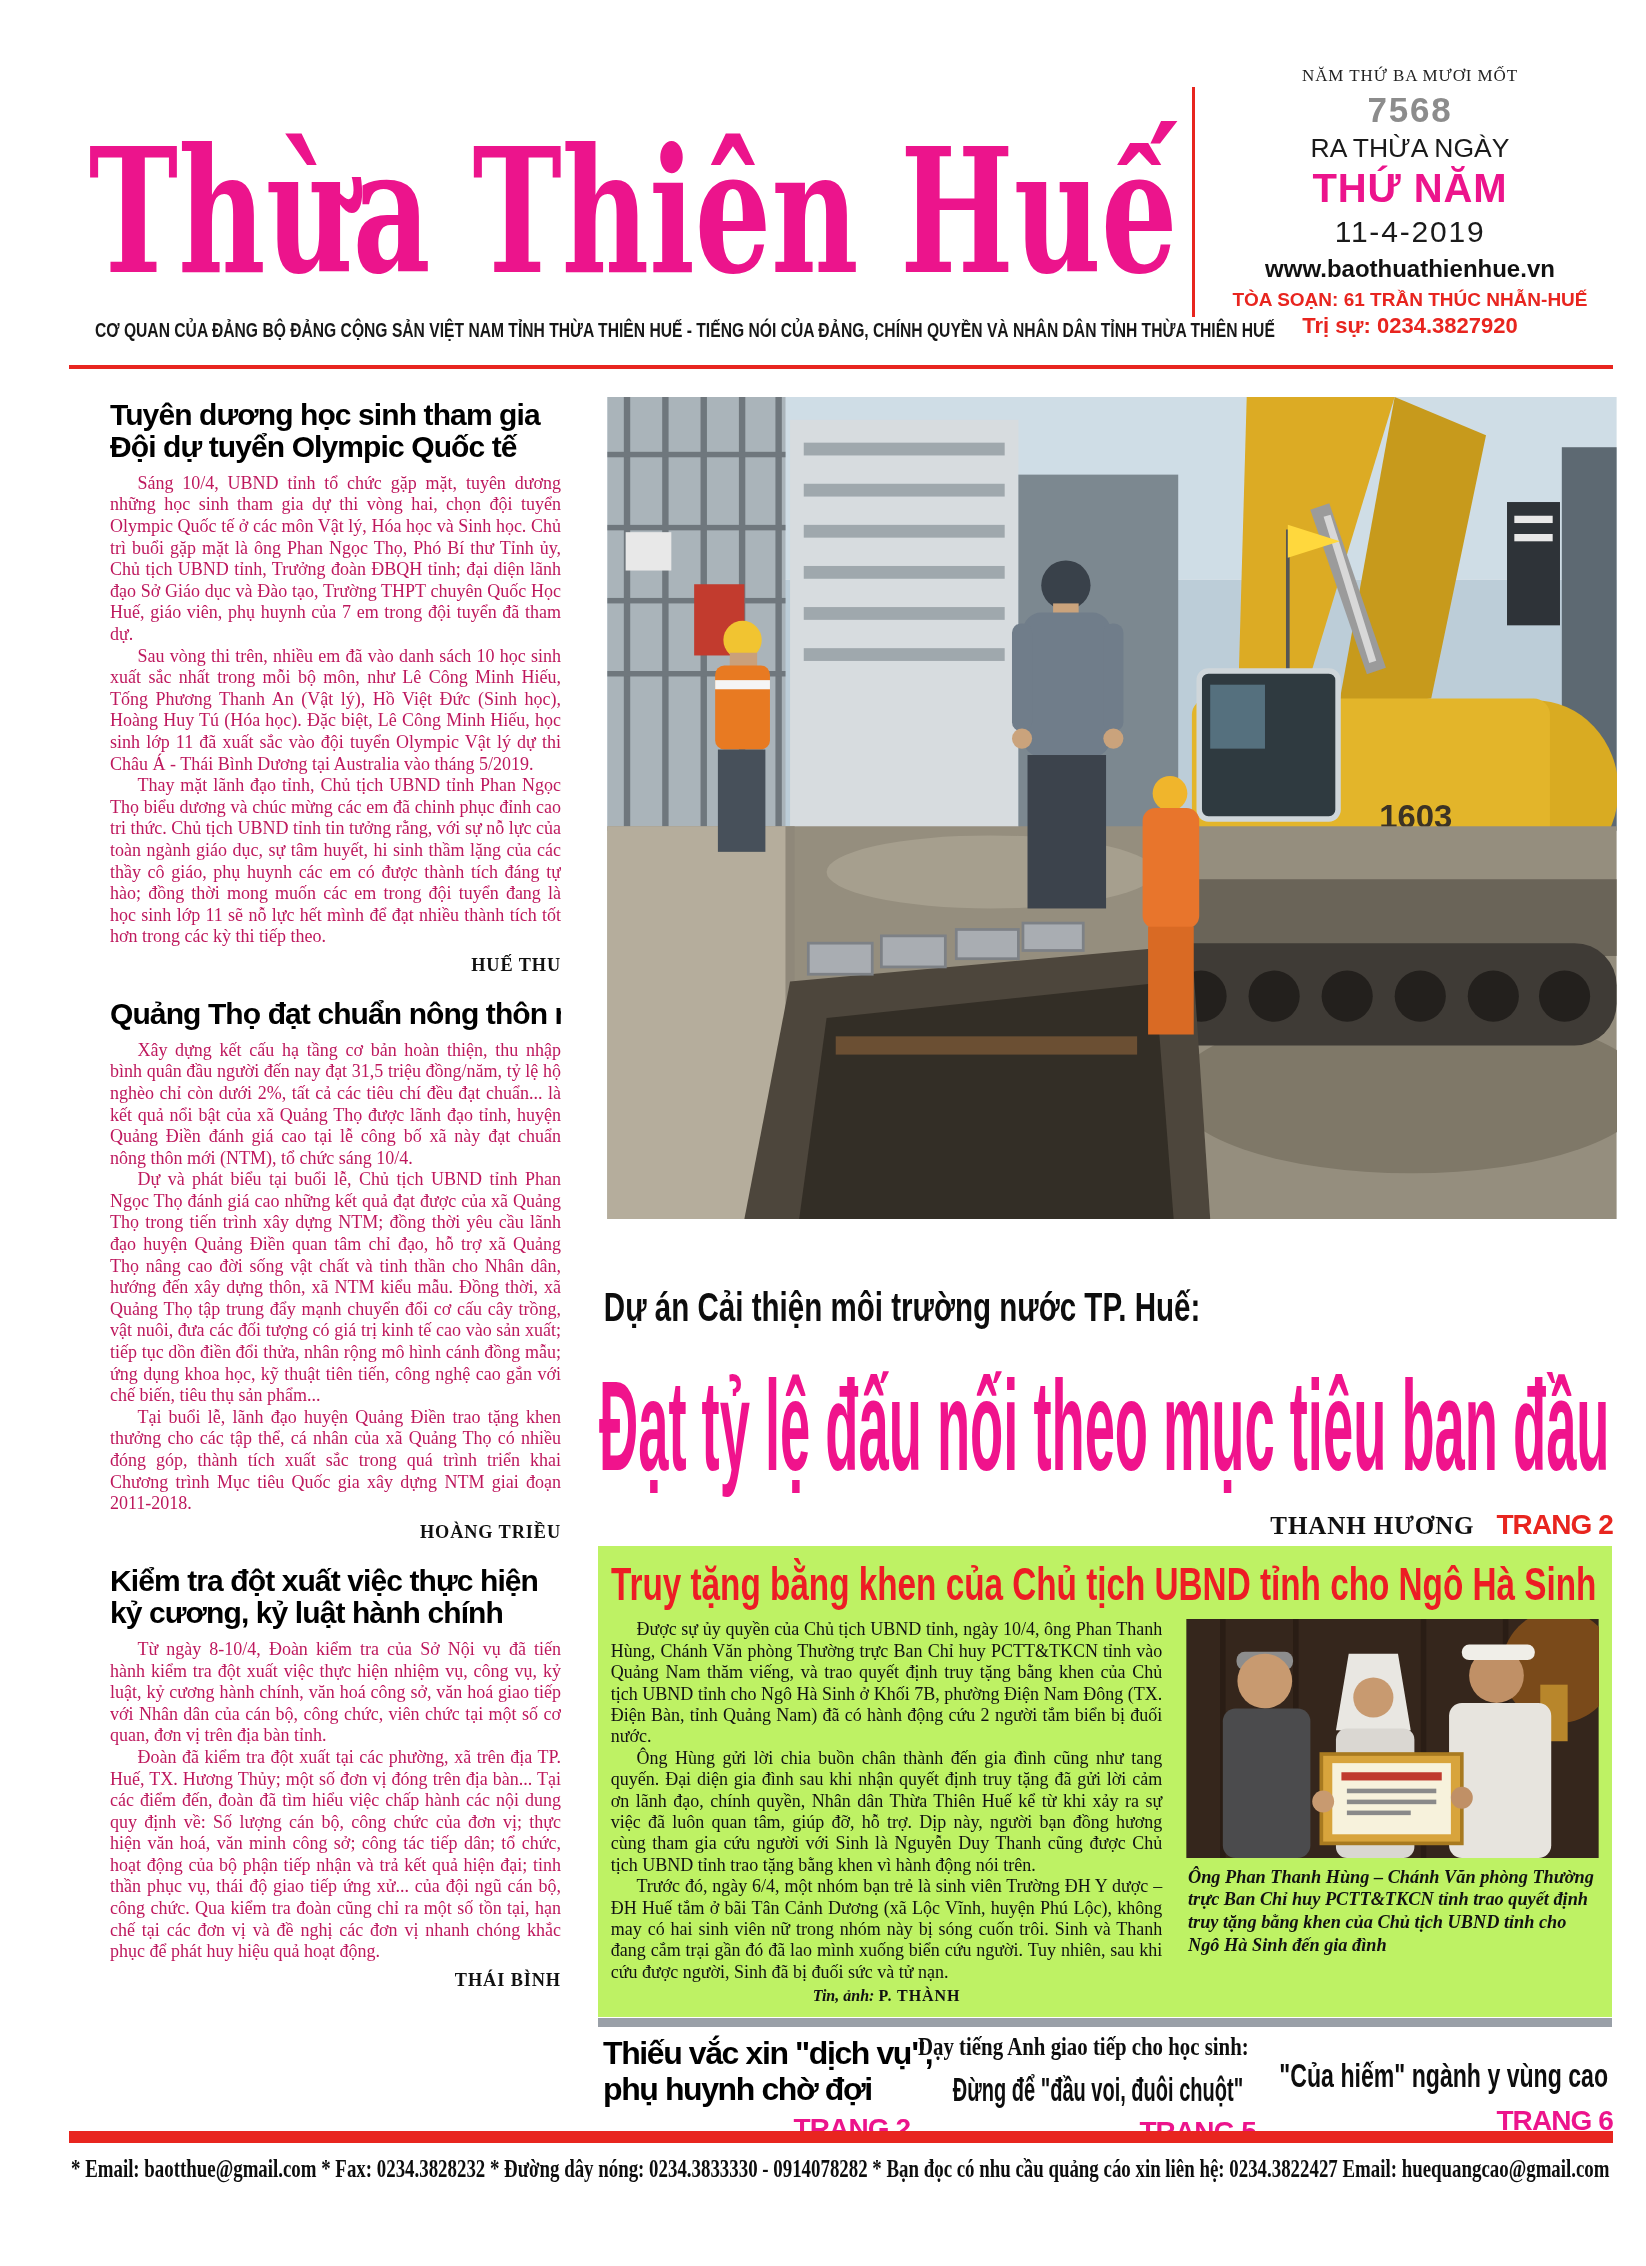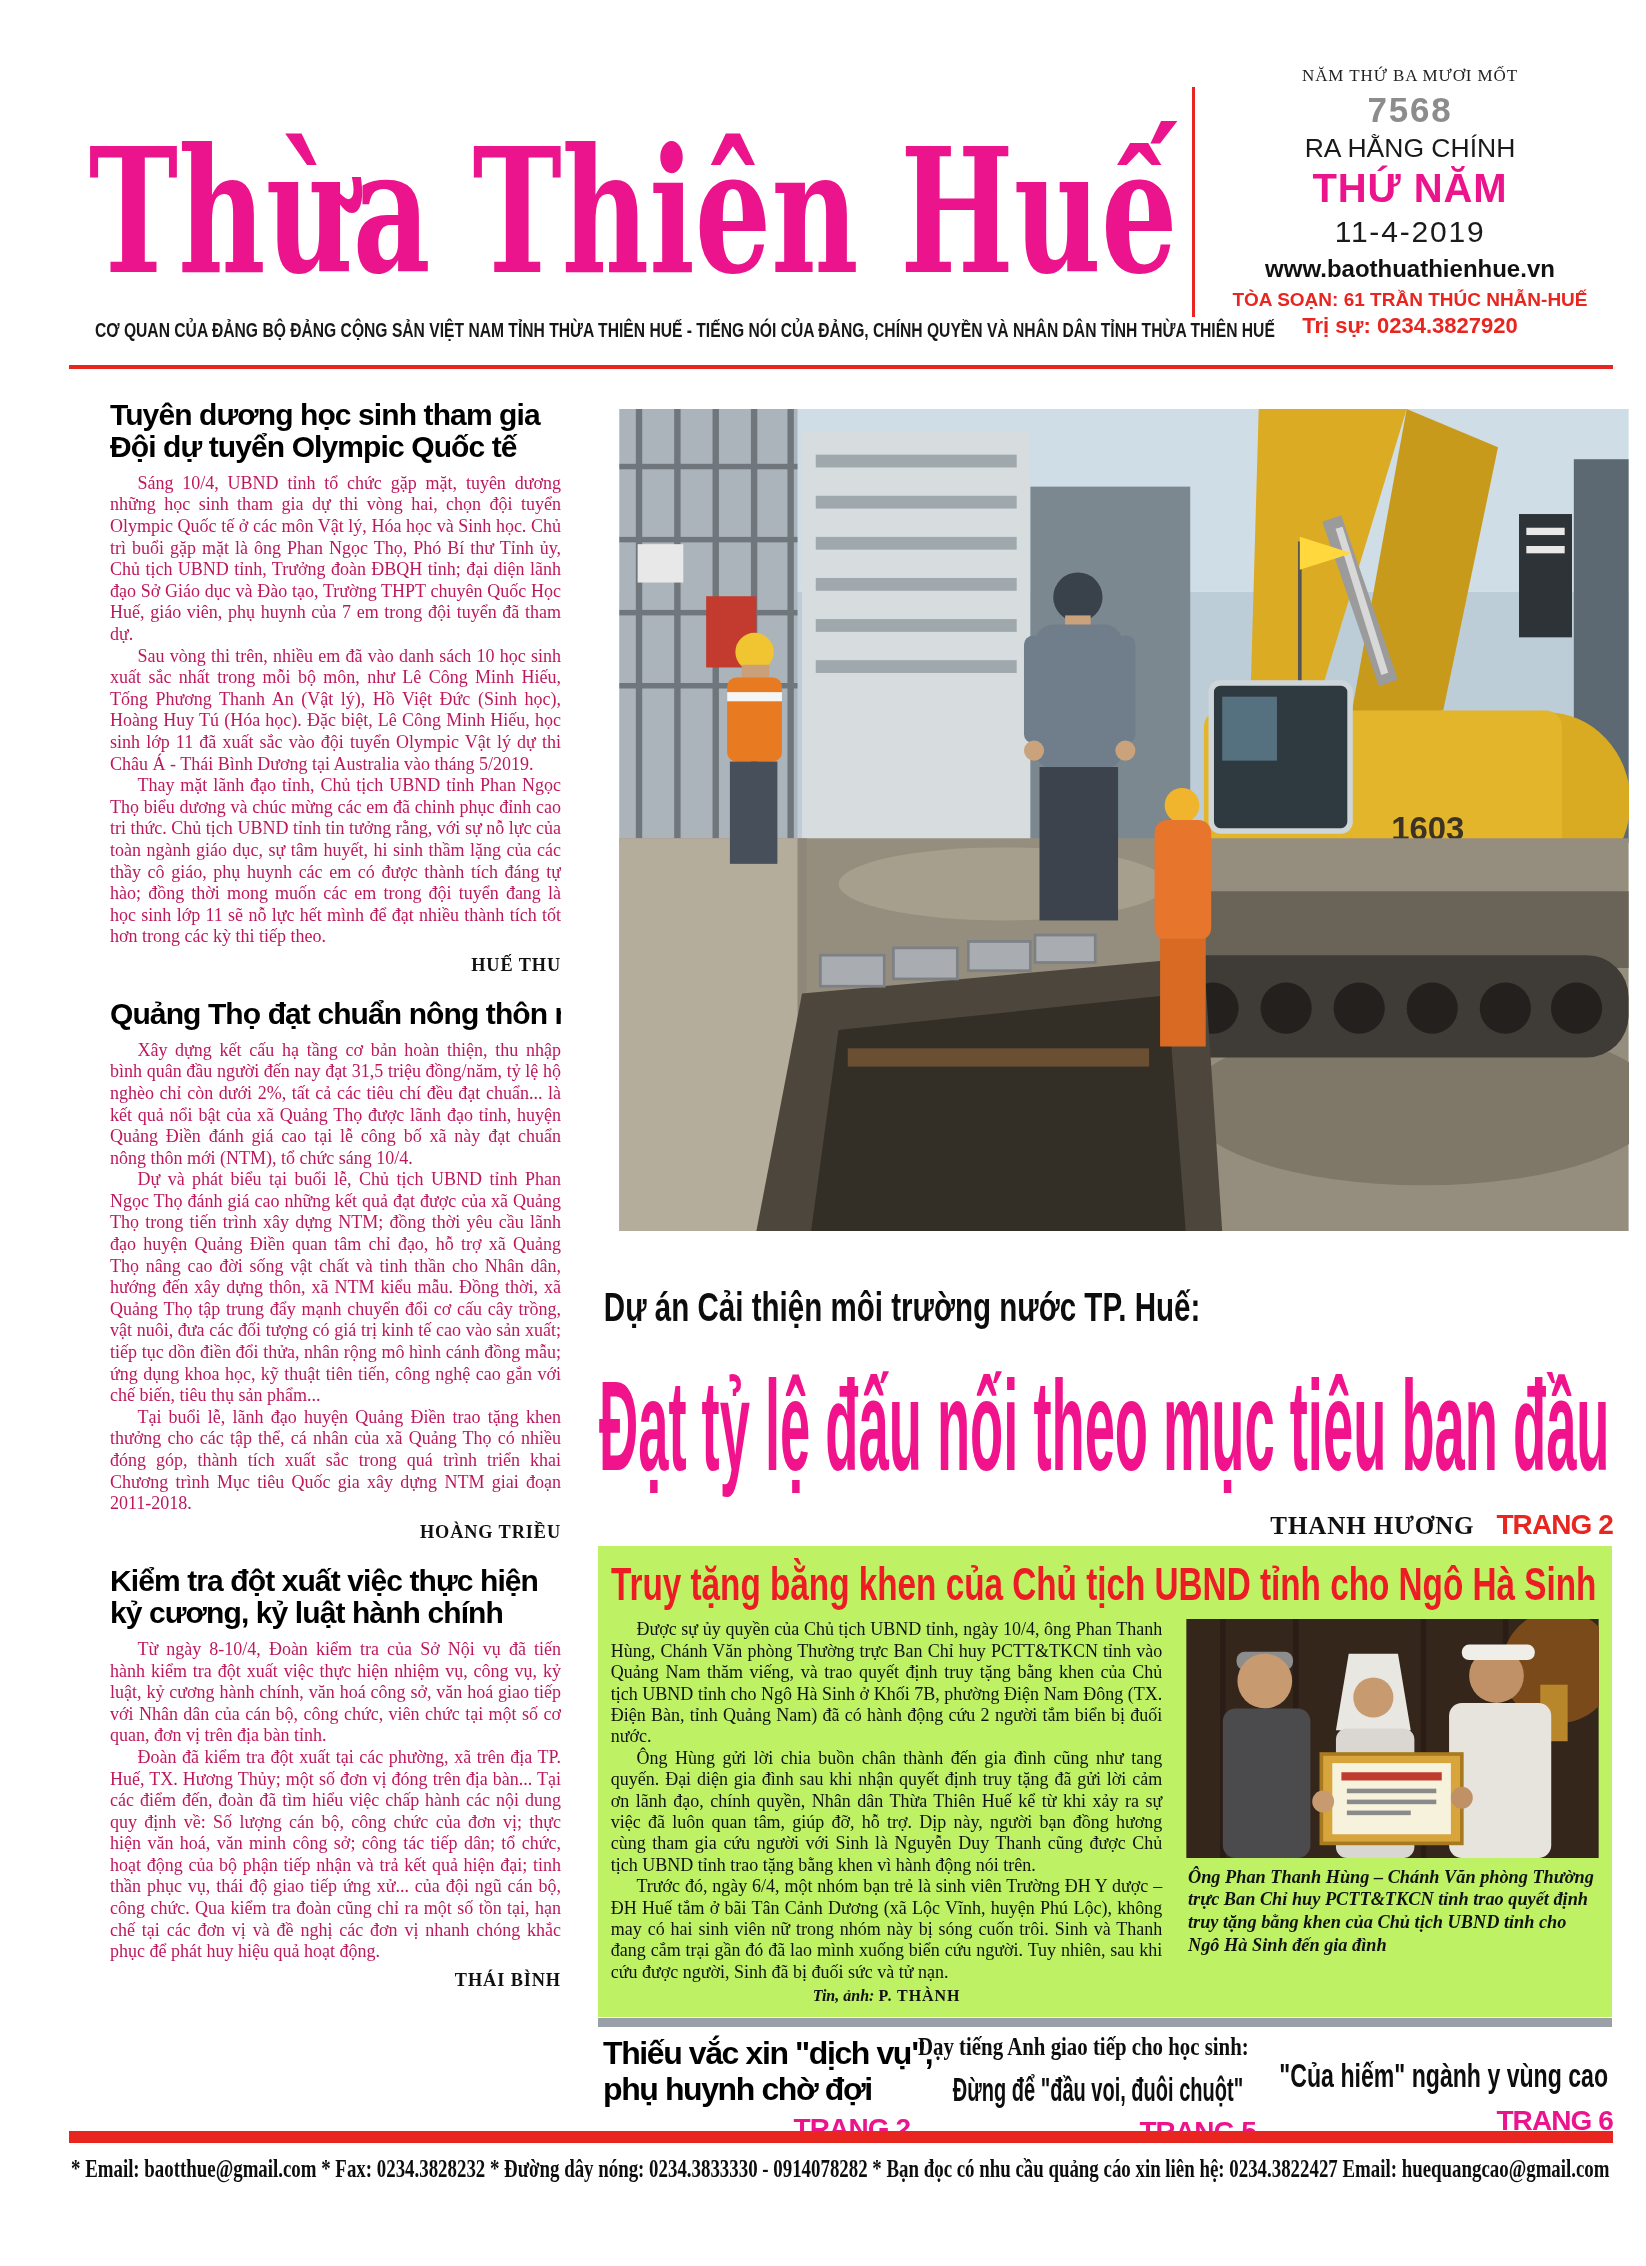--- a/index.html
+++ b/index.html
@@ -23,21 +23,21 @@
 
   
   .left-col{left:110px;top:399px;width:451px;height:1729px;overflow:hidden;}
   .left-col h2{margin:0 0 9.1px 0;font-family:"Liberation Sans",sans-serif;font-weight:bold;
                font-size:30px;line-height:1.08;letter-spacing:-0.9px;color:#000;white-space:nowrap;}
   .left-col h2 span{display:block;}
   .left-col p{margin:0;font-size:18px;line-height:21.6px;text-align:justify;text-indent:27.4px;color:#be185d;}
   .byline{display:block;text-align:right;font-weight:bold;font-size:18.3px;margin:7.3px 0 22px 0;letter-spacing:0.9px;}
 
   
-  .main-photo{left:603px;top:393px;width:1010px;height:986px;margin:16px;}
+  .main-photo{left:603px;top:393px;width:1010px;height:986px;margin:4px;}
   .main-caption{left:603px;top:1223px;width:1010px;font-weight:bold;font-style:italic;
                 font-size:20px;line-height:1.27;color:#111;}
   .byline-row{left:603px;top:1509px;width:1010px;text-align:right;}
   .byline-row .b-name{font-family:"Liberation Serif",serif;font-weight:bold;font-size:25px;letter-spacing:0.9px;color:#111;}
   .byline-row .b-page{font-family:"Liberation Sans",sans-serif;font-weight:bold;font-size:28px;color:#e8251f;margin-left:18.3px;letter-spacing:-0.9px;}
 
   .gray-box{left:598px;top:1546px;width:1014px;height:471px;background:#bef264;box-sizing:border-box;padding:11px 12.8px;}
   .gray-flex{display:flex;gap:24px;margin-top:7.3px;}
   .gray-text{width:574px;}
   .gray-text p{margin:0;font-size:18px;line-height:21.4px;text-align:justify;text-indent:25.6px;color:#111;}
@@ -73,21 +73,21 @@
     <svg class="abs" style="left:87px;top:96px;" width="1096" height="206" viewBox="0 0 1200 225">
       <text x="2" y="192" font-family="DejaVu Serif, serif" font-weight="bold" font-size="188" fill="#ec148c" textLength="1192" lengthAdjust="spacingAndGlyphs">Thừa Thiên Huế</text>
     </svg>
     <svg class="abs" style="left:90px;top:315px;" width="1197" height="29" viewBox="0 0 1310 32">
       <text x="0" y="24" font-family="Liberation Sans, sans-serif" font-weight="bold" font-size="23" fill="#181818" textLength="1302" lengthAdjust="spacingAndGlyphs">CƠ QUAN CỦA ĐẢNG BỘ ĐẢNG CỘNG SẢN VIỆT NAM TỈNH THỪA THIÊN HUẾ  -  TIẾNG NÓI CỦA ĐẢNG, CHÍNH QUYỀN VÀ NHÂN DÂN TỈNH THỪA THIÊN HUẾ</text>
     </svg>
 
     <div class="abs info-col">
       <div class="i-year">NĂM THỨ BA MƯƠI MỐT</div>
       <div class="i-issue">7568</div>
-      <div class="i-freq">RA HẰNG CHÍNH</div>
+      <div class="i-freq">RA THỪA NGÀY</div>
       <div class="i-day">THỨ NĂM</div>
       <div class="i-date">11-4-2019</div>
       <div class="i-web">www.baothuathienhue.vn</div>
       <div class="i-addr">TÒA SOẠN: 61 TRẦN THÚC NHẪN-HUẾ</div>
       <div class="i-phone">Trị sự: 0234.3827920</div>
     </div>
 
     <div class="abs vrule"></div>
     <div class="abs hd-rule"></div>
   </header>

